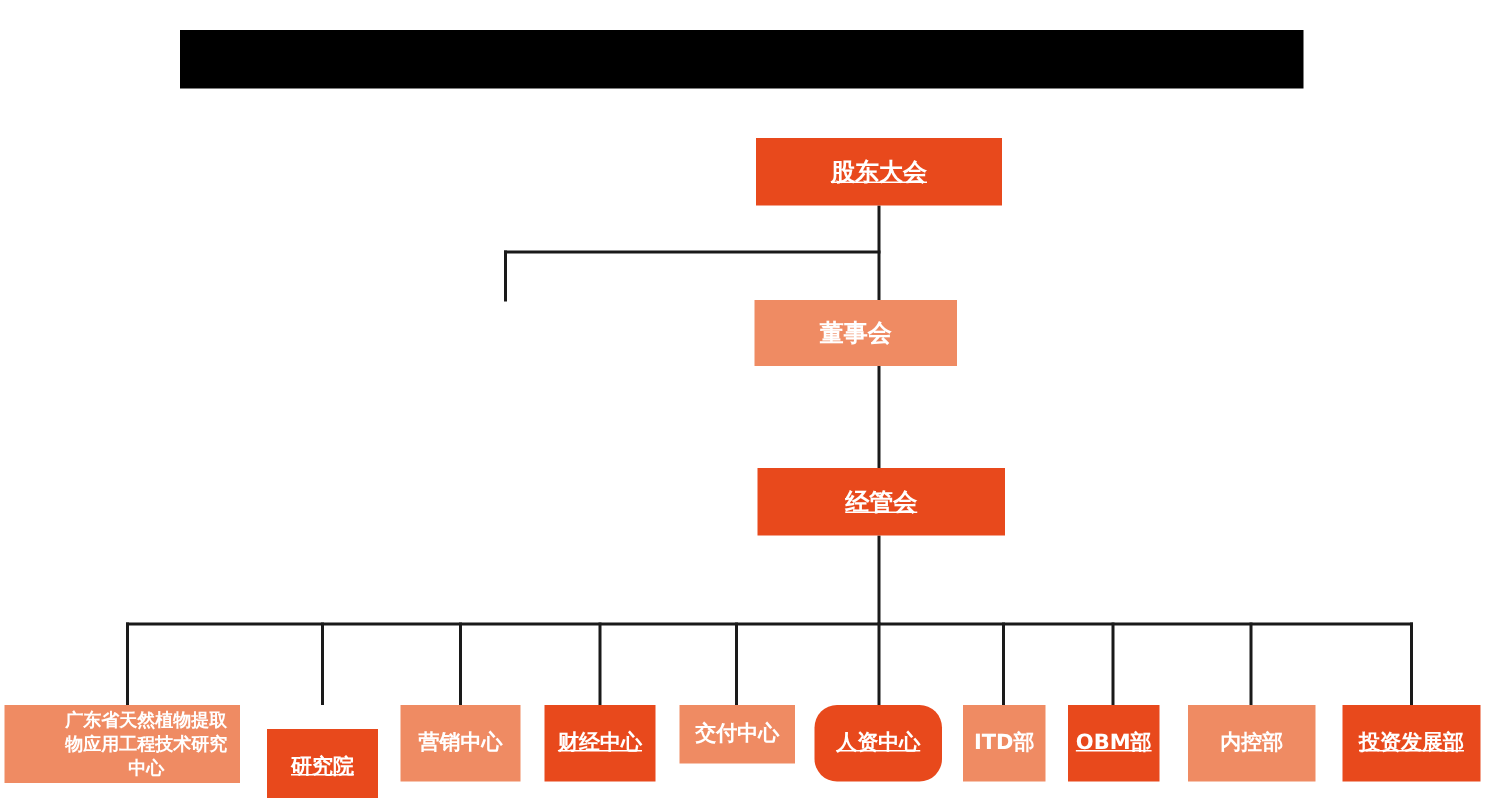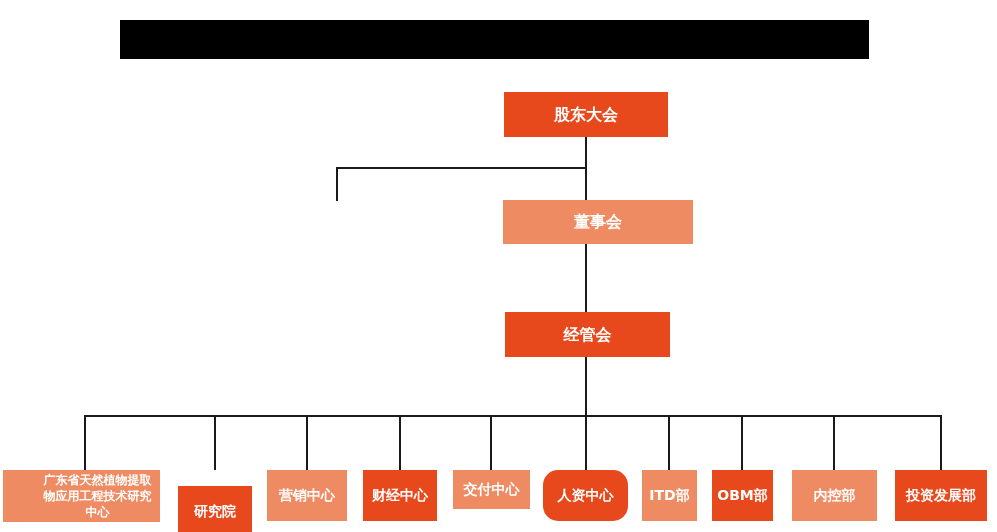--- a/index.html
+++ b/index.html
@@ -30,21 +30,21 @@
     display: flex;
     align-items: center;
     justify-content: center;
     text-align: center;
     color: var(--c-text);
     font-weight: bold;
     box-sizing: border-box;
     padding: 2px 4px;
     line-height: 1.35;
   }
-  .node[data-variant="primary"]   { background: var(--c-primary); }
+  .node[data-variant="primary"]   { background: var(--c-primary); text-decoration: underline; }
   .node[data-variant="secondary"] { background: var(--c-secondary); }
   .node.lvl-top  { font-size: 16px; }
   .node.dept     { font-size: 14px; }
   .node.dept-sm  { font-size: 12px; }
 </style>
 </head>
 <body>
 
 <div class="canvas">
 
@@ -64,21 +64,21 @@
   <div class="line" style="left:585px; top:415px; width:2px; height:55px;"></div>
   <div class="line" style="left:668px; top:415px; width:2px; height:55px;"></div>
   <div class="line" style="left:741px; top:415px; width:2px; height:55px;"></div>
   <div class="line" style="left:833px; top:415px; width:2px; height:55px;"></div>
   <div class="line" style="left:940px; top:415px; width:2px; height:55px;"></div>
 
   <div class="node lvl-top" style="left:504px; top:92px; width:164px; height:45px;" data-variant="primary">
     <span>股东大会</span>
   </div>
 
-  <div class="node lvl-top" style="left:503px; top:200px; width:190px; height:44px;" data-variant="secondary">
+  <div class="node lvl-top" style="left:503px; top:200px; width:135px; height:44px;" data-variant="secondary">
     <span>董事会</span>
   </div>
 
   <div class="node lvl-top" style="left:505px; top:312px; width:165px; height:45px;" data-variant="primary">
     <span>经管会</span>
   </div>
 
   <div class="node dept dept-sm" style="left:3px; top:470px; width:157px; height:52px;padding-left:36px;" data-variant="secondary">
     <span>广东省天然植物提取物应用工程技术研究中心</span>
   </div>

